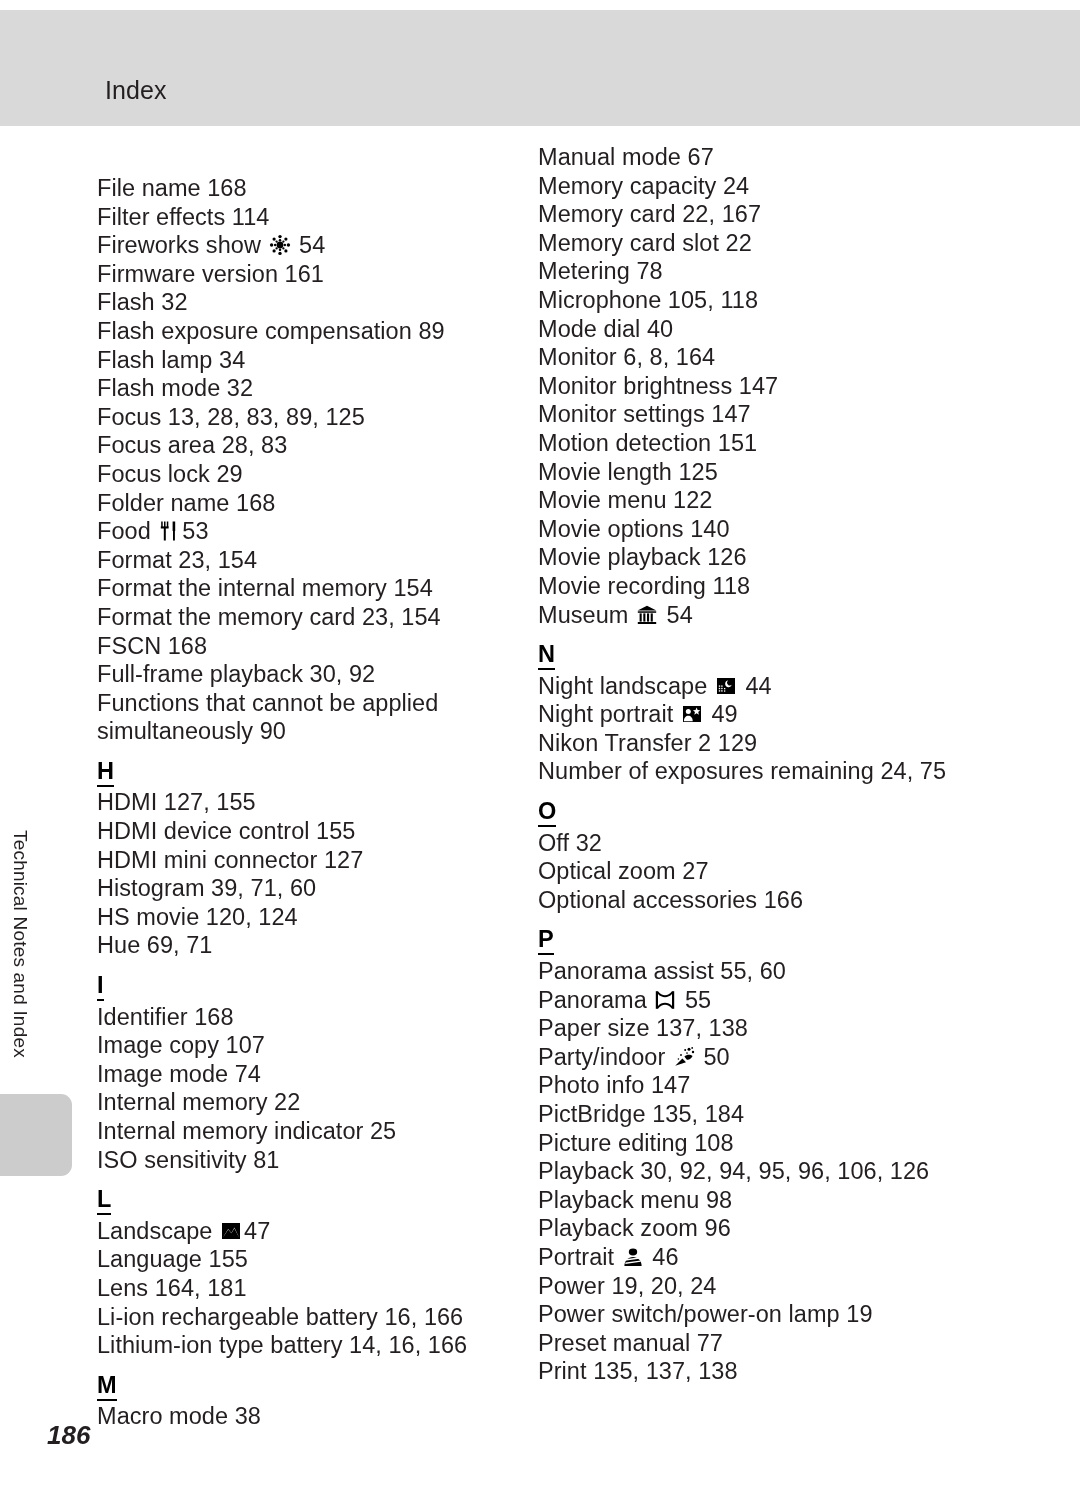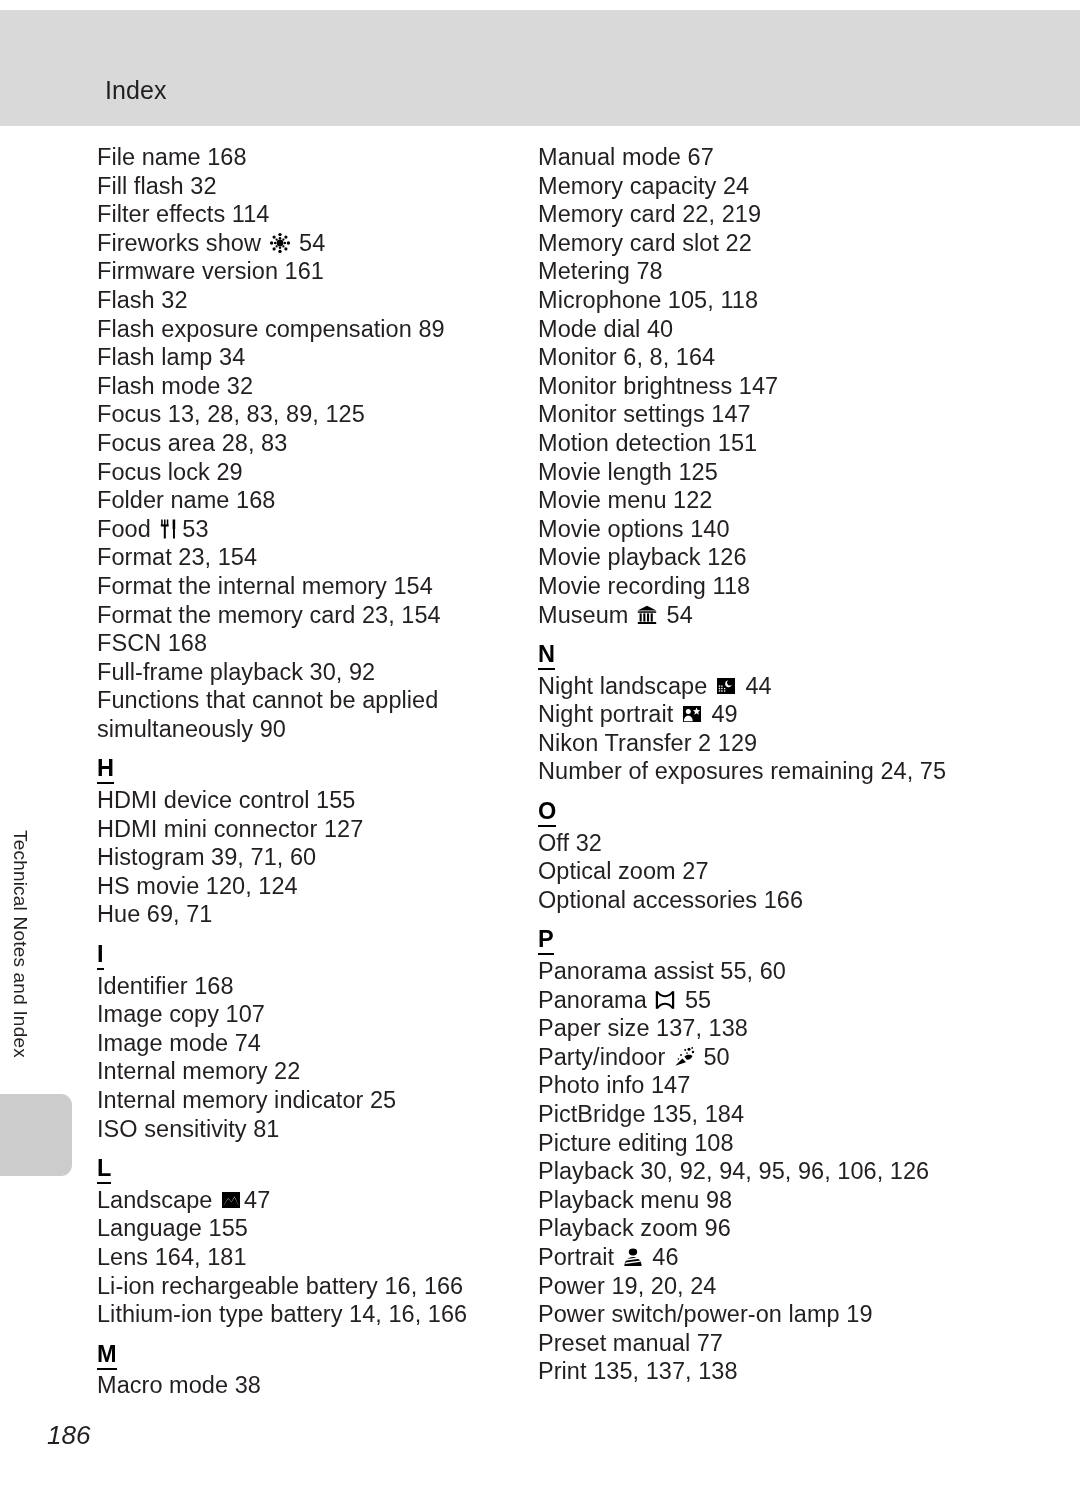--- a/index.html
+++ b/index.html
@@ -58,21 +58,21 @@
     height: 82px;
     background: #cccccc;
     border-radius: 11px;
   }
 
   
   .column {
     position: absolute;
     top: 143px;
   }
-  .col-left  { left: 97px;  width: 455px; }
+  .col-left  { left: 97px;  width: 455px; margin-top: 31px; }
   .col-right { left: 538px; width: 460px; }
 
   .entry {
     font-size: 23.5px;
     line-height: 28.6px;
     color: #231f20;
     white-space: nowrap;
     letter-spacing: 0.05px;
   }
   .entry.wrap { white-space: normal; }
@@ -101,37 +101,36 @@
     position: relative;
   }
   .ico svg { display: block; width: 22px; height: 22px; }
 
   
   .page-number {
     position: absolute;
     left: 47px;
     top: 1420px;
     font-size: 26px;
-    font-weight: normal;
+    font-weight: bold;
     font-style: italic;
     color: #231f20;
   }
 </style>
 </head>
 <body>
 
 <div class="header-bar"></div>
 <div class="header-title">Index</div>
 
 <div class="side-tab-label">Technical Notes and Index</div>
 <div class="side-tab-block"></div>
 
 <div class="column col-left">
     <div class="entry"><span>File name 168</span></div>
-    <div class="entry"><span>Fill flash 32</span></div>
     <div class="entry"><span>Filter effects 114</span></div>
     <div class="entry"><span>Fireworks show </span><span class="ico"><svg viewBox="0 0 22 22">
           <g fill="#000">
             <circle cx="11" cy="11" r="3.4"></circle>
             <circle cx="11" cy="2.6" r="1.7"></circle>
             <circle cx="11" cy="19.4" r="1.7"></circle>
             <circle cx="2.6" cy="11" r="1.7"></circle>
             <circle cx="19.4" cy="11" r="1.7"></circle>
             <circle cx="5.1" cy="5.1" r="1.6"></circle>
             <circle cx="16.9" cy="5.1" r="1.6"></circle>
@@ -167,20 +166,21 @@
             <rect x="15.0" y="10.2" width="1.9" height="10.3"></rect>
           </g>
         </svg></span><span>53</span></div>
     <div class="entry"><span>Format 23, 154</span></div>
     <div class="entry"><span>Format the internal memory 154</span></div>
     <div class="entry"><span>Format the memory card 23, 154</span></div>
     <div class="entry"><span>FSCN 168</span></div>
     <div class="entry"><span>Full-frame playback 30, 92</span></div>
     <div class="entry wrap"><span>Functions that cannot be applied simultaneously 90</span></div>
     <div class="letter"><span class="glyph">H</span></div>
+    <div class="entry"><span>HDMI 127, 155</span></div>
     <div class="entry"><span>HDMI device control 155</span></div>
     <div class="entry"><span>HDMI mini connector 127</span></div>
     <div class="entry"><span>Histogram 39, 71, 60</span></div>
     <div class="entry"><span>HS movie 120, 124</span></div>
     <div class="entry"><span>Hue 69, 71</span></div>
     <div class="letter"><span class="glyph">I</span></div>
     <div class="entry"><span>Identifier 168</span></div>
     <div class="entry"><span>Image copy 107</span></div>
     <div class="entry"><span>Image mode 74</span></div>
     <div class="entry"><span>Internal memory 22</span></div>
@@ -197,21 +197,21 @@
     <div class="entry"><span>Language 155</span></div>
     <div class="entry"><span>Lens 164, 181</span></div>
     <div class="entry"><span>Li-ion rechargeable battery 16, 166</span></div>
     <div class="entry"><span>Lithium-ion type battery 14, 16, 166</span></div>
     <div class="letter"><span class="glyph">M</span></div>
     <div class="entry"><span>Macro mode 38</span></div>
   </div>
 <div class="column col-right">
     <div class="entry"><span>Manual mode 67</span></div>
     <div class="entry"><span>Memory capacity 24</span></div>
-    <div class="entry"><span>Memory card 22, 219</span></div>
+    <div class="entry"><span>Memory card 22, 167</span></div>
     <div class="entry"><span>Memory card slot 22</span></div>
     <div class="entry"><span>Metering 78</span></div>
     <div class="entry"><span>Microphone 105, 118</span></div>
     <div class="entry"><span>Mode dial 40</span></div>
     <div class="entry"><span>Monitor 6, 8, 164</span></div>
     <div class="entry"><span>Monitor brightness 147</span></div>
     <div class="entry"><span>Monitor settings 147</span></div>
     <div class="entry"><span>Motion detection 151</span></div>
     <div class="entry"><span>Movie length 125</span></div>
     <div class="entry"><span>Movie menu 122</span></div>

